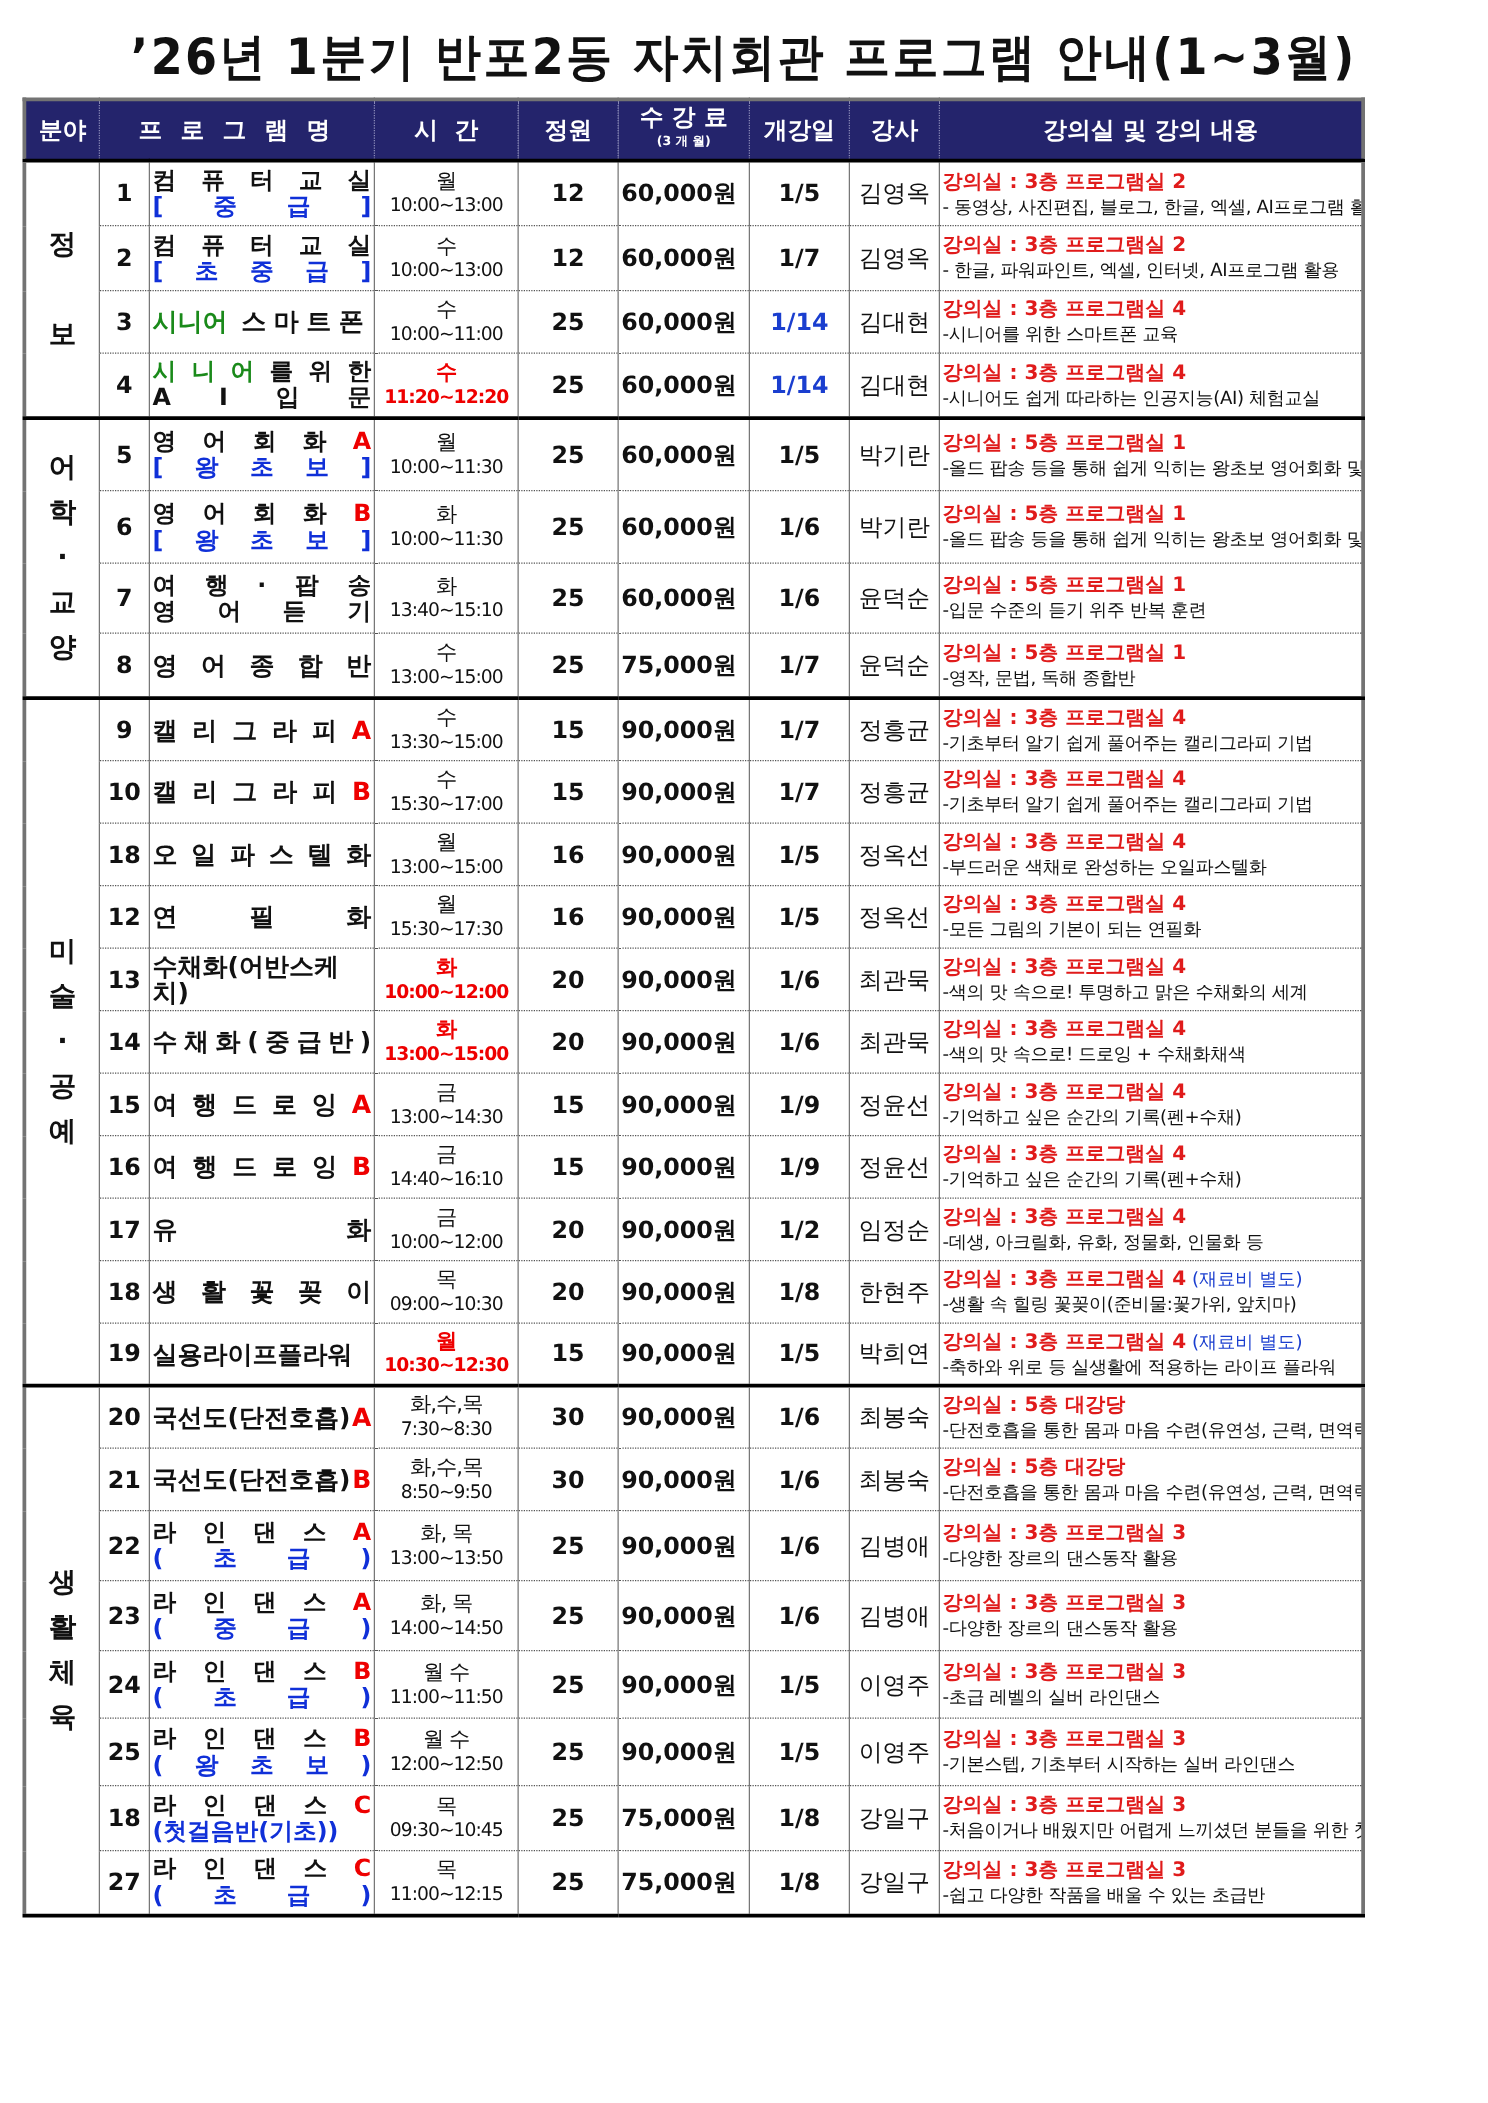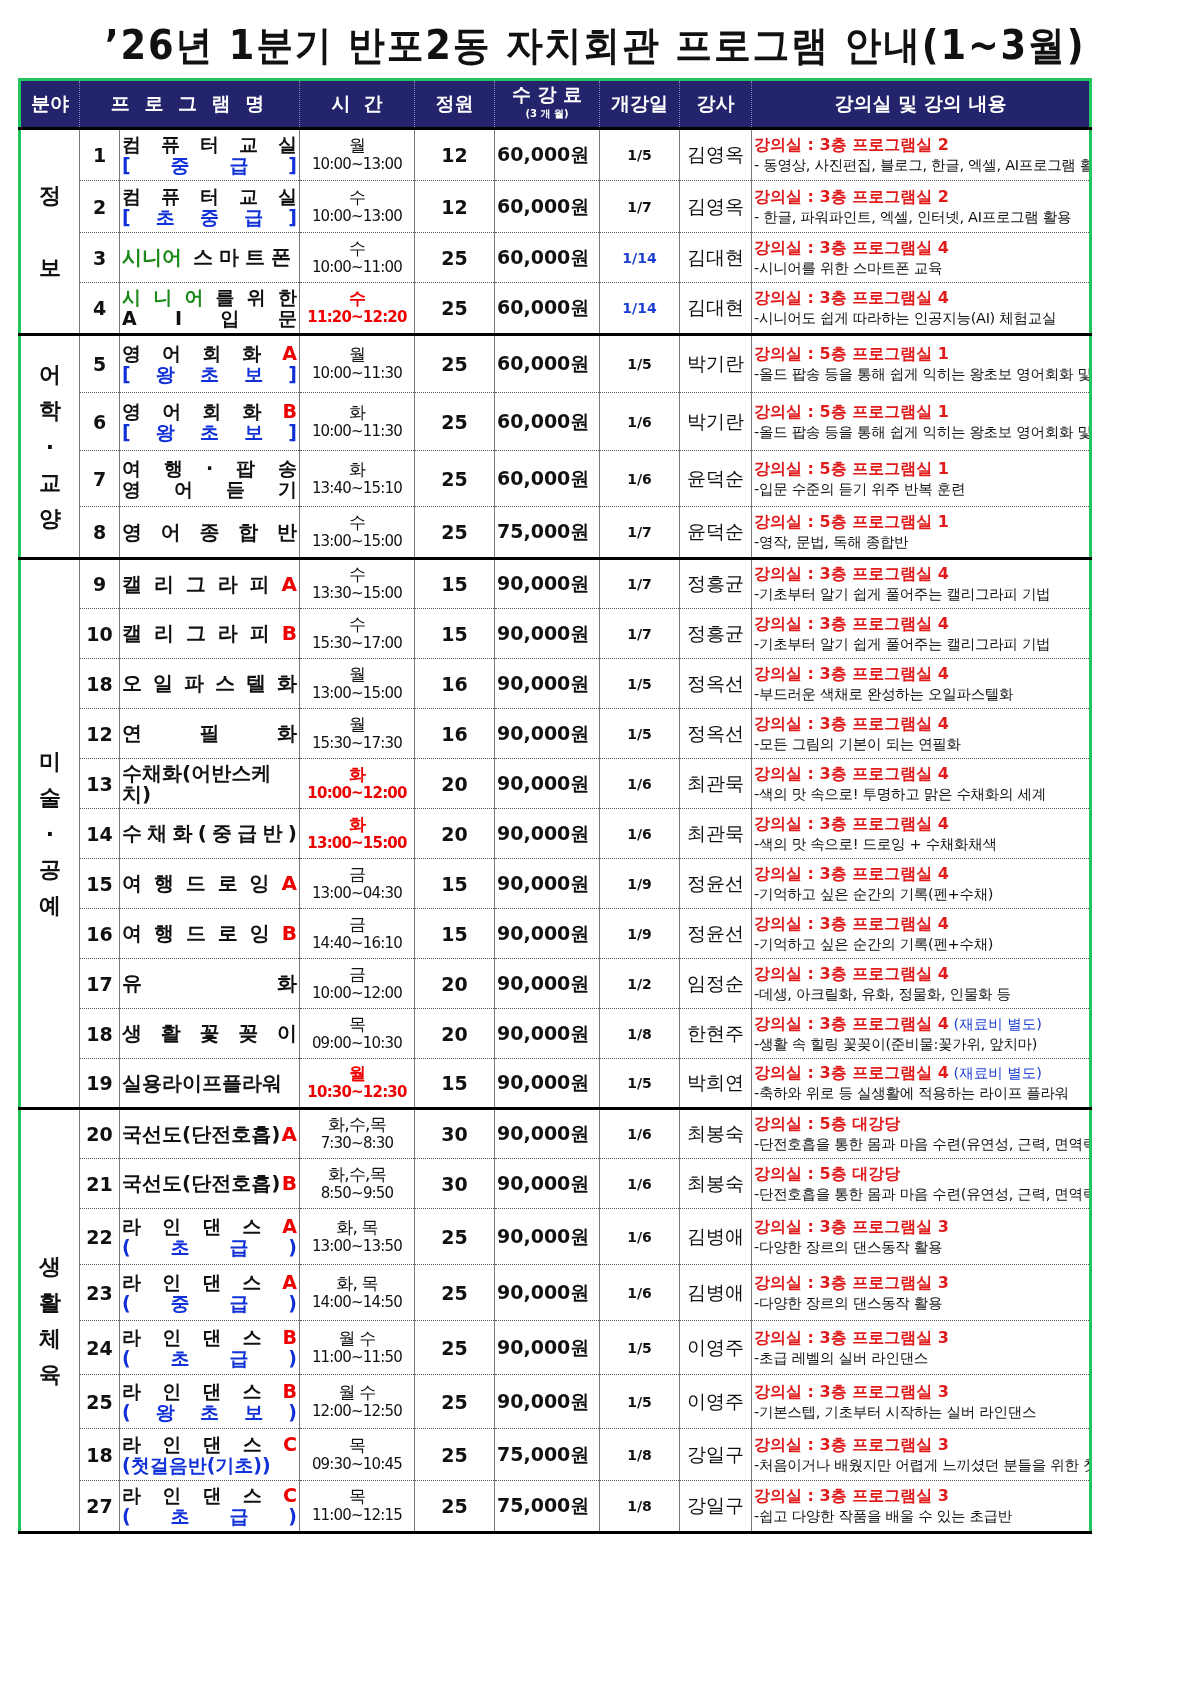--- a/index.html
+++ b/index.html
@@ -1,33 +1,33 @@
 <!DOCTYPE html>
 <html><head>
 <meta charset="utf-8">
 <style>
   html,body{margin:0;padding:0;background:#fff;}
   body{width:1190px;height:1682px;position:relative;font-family:"DejaVu Sans","Liberation Sans",sans-serif;color:#111;}
   .title{position:absolute;left:0;top:18px;width:1190px;text-align:center;font-family:"DejaVu Sans",sans-serif;font-weight:bold;font-size:40px;letter-spacing:2px;transform:scaleX(0.92);transform-origin:center;}
-  table.prog{position:absolute;left:18px;top:78px;width:1074px;border-collapse:collapse;border:3px solid #22c55e;table-layout:fixed;}
+  table.prog{position:absolute;left:18px;top:78px;width:1074px;border-collapse:collapse;border:3px solid #737373;table-layout:fixed;}
   table.prog th{background:#24246c;color:#fff;font-weight:bold;font-size:19px;height:46px;border-left:1px dotted #8a8ab8;padding:0;white-space:nowrap;}
   table.prog th:first-child{border-left:none;}
   thead tr{border-bottom:3px solid #000;}
   table.prog td{border-left:1px solid #777;border-bottom:1px dotted #555;padding:0 2px;vertical-align:middle;}
   tr.sect-end td{border-bottom:3px solid #000;}
   td.cat{text-align:center;font-weight:bold;font-size:22px;line-height:36px;border-bottom:3px solid #000 !important;}
   td.num{text-align:center;font-weight:bold;font-size:19px;}
   td.pname{font-weight:bold;font-size:19px;line-height:21px;border-left:1px solid #000;}
   td.pname .l{display:flex;justify-content:space-between;}
   td.time{text-align:center;font-size:15px;line-height:19px;letter-spacing:-0.8px;border-left:1px solid #000;}
   td.time .day{font-size:17px;}
   td.time.red{color:#e00;font-weight:bold;}
   td.cap{text-align:center;font-weight:bold;font-size:19px;}
   td.fee{text-align:left;font-weight:bold;font-size:19px;}
-  td.start{text-align:center;font-weight:bold;font-size:14px;border-left:1px solid #000;}
+  td.start{text-align:center;font-weight:bold;font-size:19px;border-left:1px solid #000;}
   td.start.blue{color:#1a3ecf;}
   td.inst{text-align:center;font-size:19px;margin-left:18px;}
   td.desc{font-size:14.5px;line-height:20px;padding-left:4px;white-space:nowrap;overflow:hidden;}
   td.desc .room{color:#e01b1b;font-weight:bold;font-size:16px;}
   td.desc .note{color:#1a3ecf;font-weight:normal;}
   td.desc .body{font-size:14.5px;letter-spacing:-0.3px;}
   .green{color:#1a8a1a;}
   .blue{color:#1030d8;}
   .red{color:#e00;}
   .sub{font-size:10px;}
@@ -464,21 +464,21 @@
             <span>행</span>
             <span>드</span>
             <span>로</span>
             <span>잉</span>
             <span class="red">A</span>
           </div>
 
                </td>
         <td class="time">
                  <div class="day">금</div>
-                 <div>13:00~04:30</div>
+                 <div>13:00~14:30</div>
                </td>
         <td class="cap">15</td>
         <td class="fee">90,000원</td>
         <td class="start">1/9</td>
         <td class="inst">정윤선</td>
         <td class="desc">
                  <div><span class="room">강의실 : 3층 프로그램실 4</span> <span class="note"></span></div>
                  <div class="body">-기억하고 싶은 순간의 기록(펜+수채)</div>
                </td>
       </tr>

